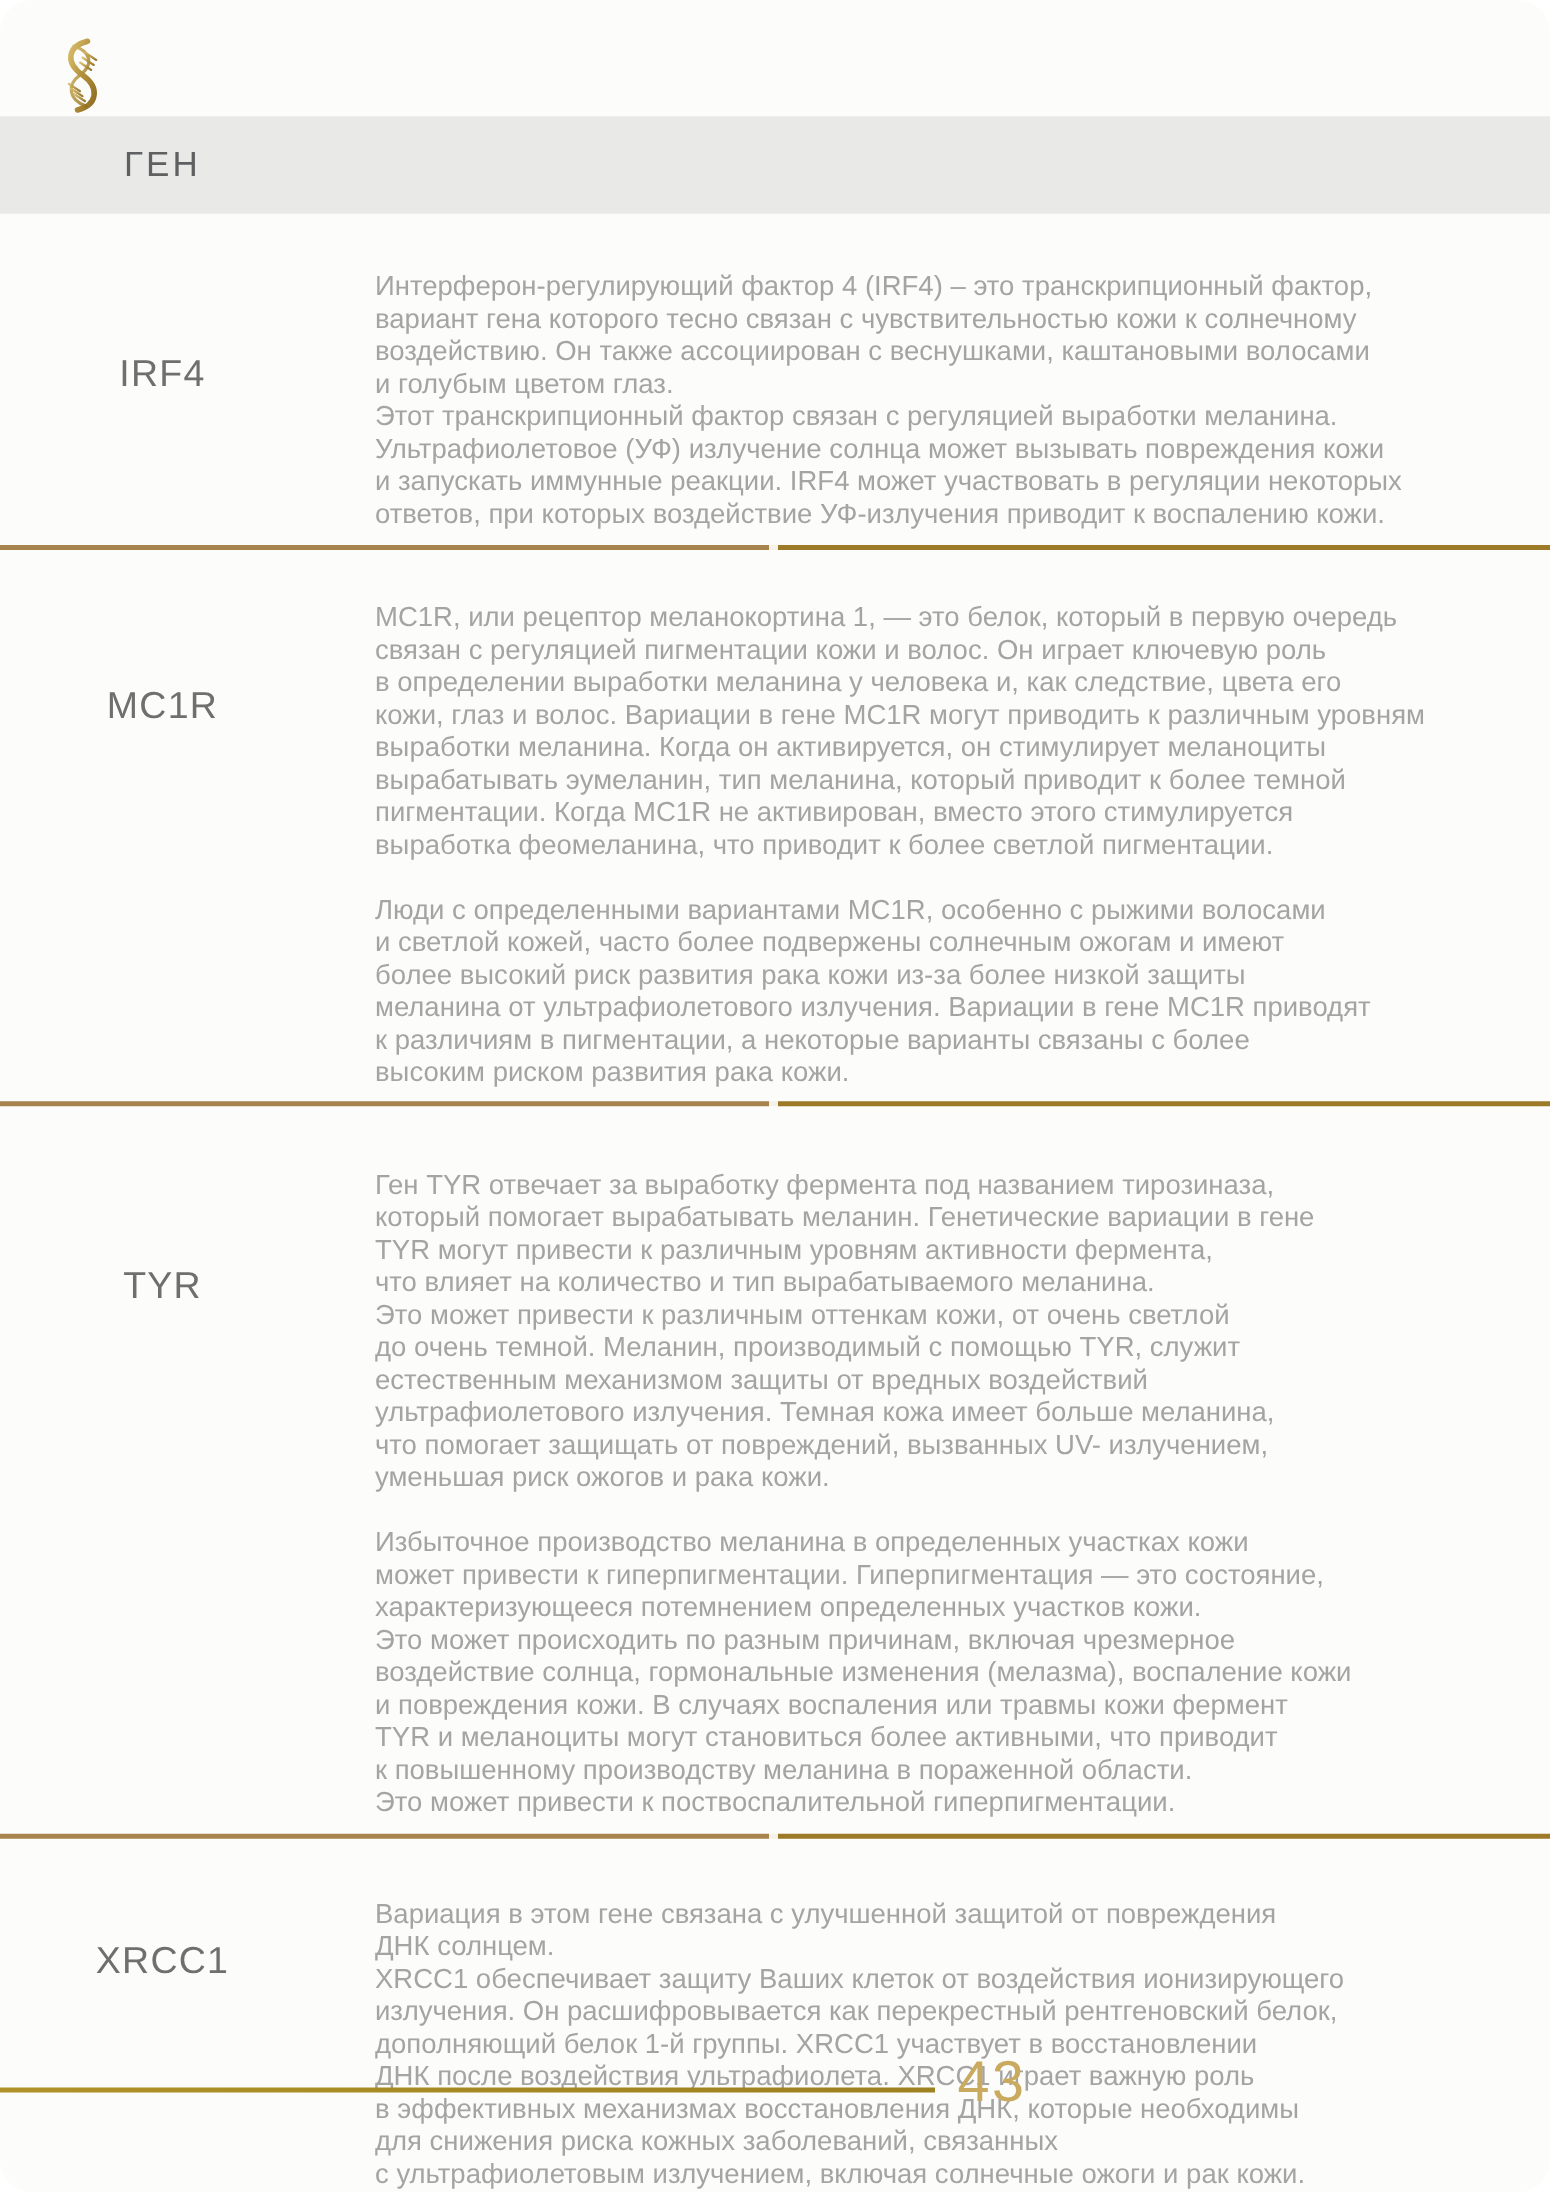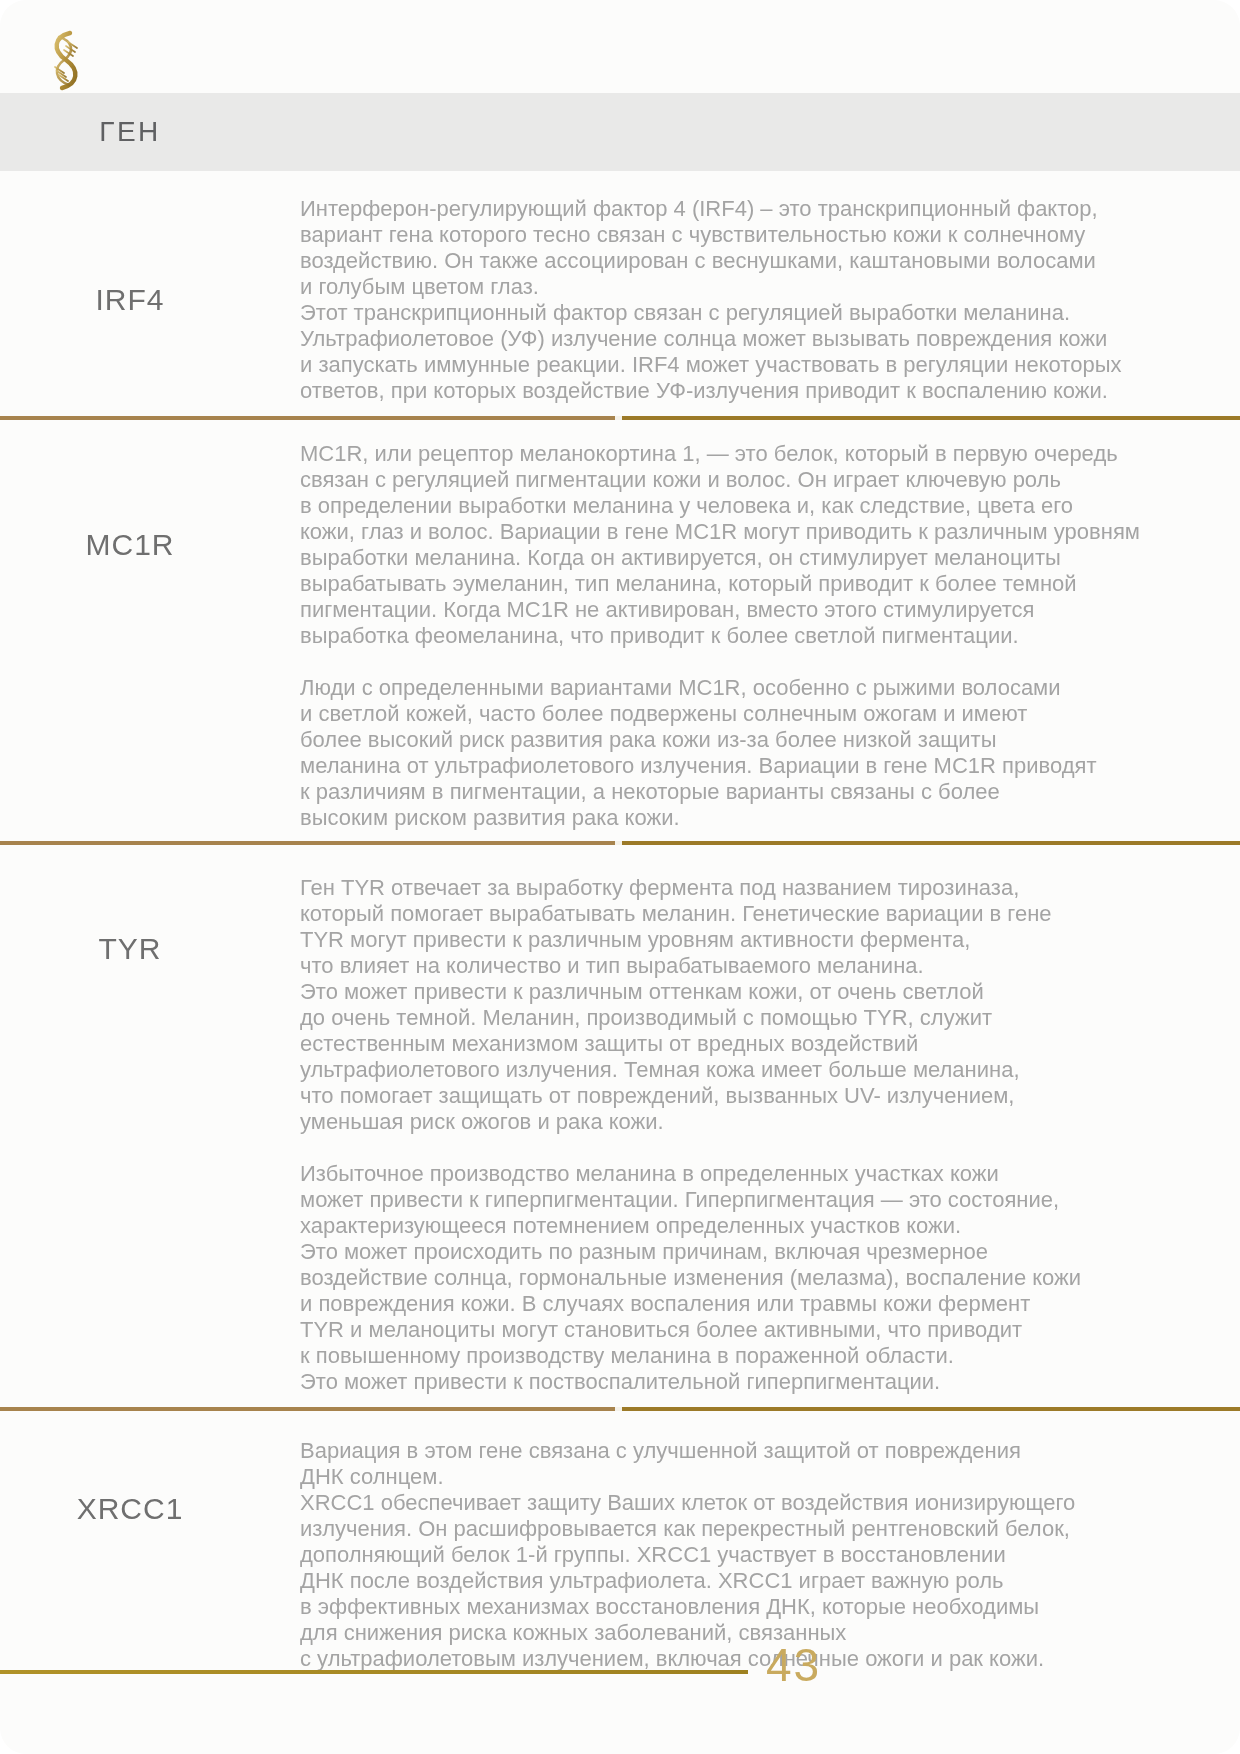--- a/index.html
+++ b/index.html
@@ -36,28 +36,28 @@
   .row .gene-cell{
     display:flex;justify-content:center;align-items:flex-start;text-align:center;
   }
   .gene-label{
     font-size:30px;letter-spacing:1px;color:var(--gene-text,#6f6f6f);
     font-weight:300;line-height:36px;
   }
   .row .text-cell{
     padding-left:40px;
     font-size:22px;line-height:26px;color:var(--body-text,#a4a4a4);
-    white-space:pre-line;font-weight:300;
+    white-space:pre-line;font-weight:300;margin-top:20px;
   }
   .row-1{padding-top:25px;padding-bottom:12px;}
   .row-1 .gene-label{margin-top:86px;}
   .row-2{padding-top:21px;padding-bottom:10px;}
   .row-2 .gene-label{margin-top:86px;}
   .row-3{padding-top:30px;padding-bottom:12px;}
-  .row-3 .gene-label{margin-top:56px;}
+  .row-3 .gene-label{margin-top:96px;}
   .row-4{padding-top:27px;padding-bottom:0;}
   .row-4 .gene-label{margin-top:53px;}
   .divider{
     width:1240px;height:4px;
     background:linear-gradient(to right,
       var(--divider-left,#a7834d) 0%,var(--divider-left,#a7834d) 49.6%,
       #f5f2ea 49.6%,#f5f2ea 50.2%,
       var(--divider-right,#9c7a28) 50.2%,var(--divider-right,#9c7a28) 100%);
   }
   

